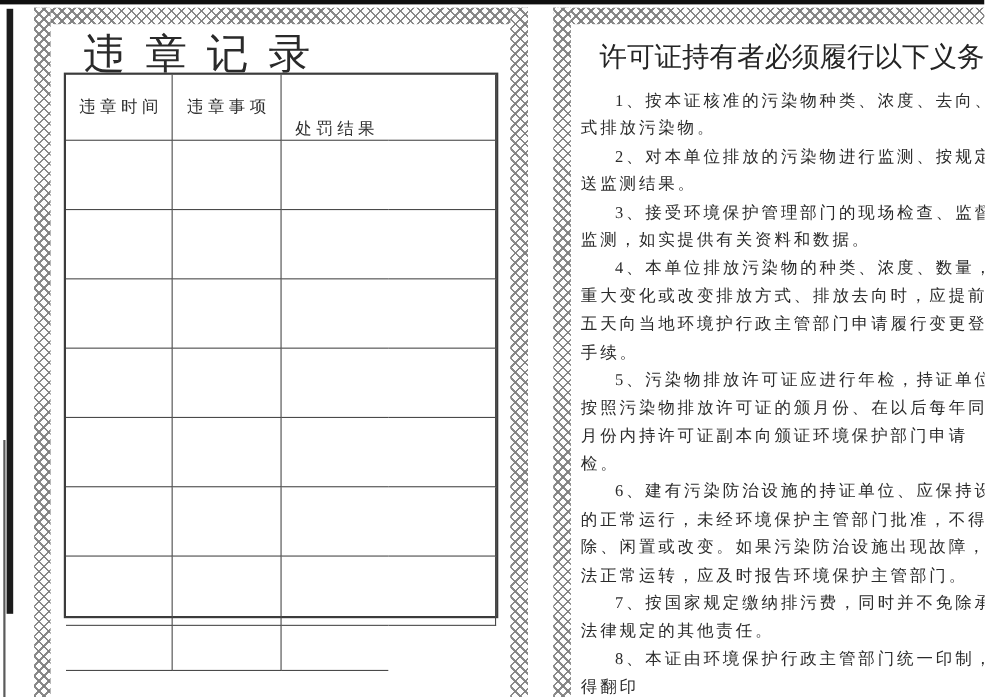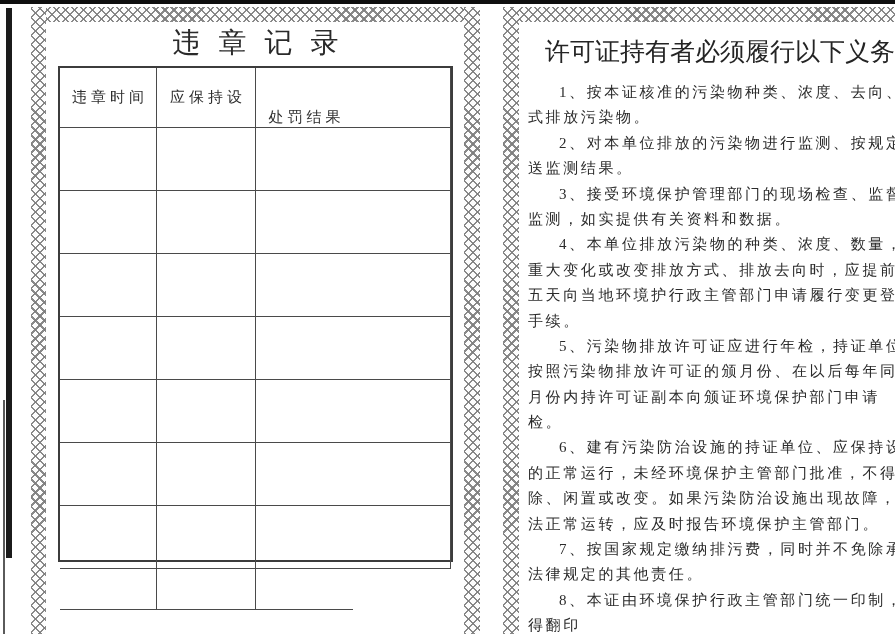--- a/index.html
+++ b/index.html
@@ -22,21 +22,21 @@
       repeating-linear-gradient(135deg, rgba(125,125,125,.9) 0 1.6px, rgba(0,0,0,0) 1.6px 6.4px);
   }
   .zz-ltop{left:31px;top:7px;width:449px;height:15px;}
   .zz-lleft{left:31px;top:7px;width:15px;height:627px;}
   .zz-lright{left:464px;top:7px;width:16px;height:627px;}
   .zz-rtop{left:503px;top:7px;width:392px;height:15px;}
   .zz-rleft{left:503px;top:7px;width:16px;height:627px;}
   
   .lp-title{
     position:absolute;left:58px;top:24px;width:395px;
-    text-align:center;font-size:28px;letter-spacing:18px;
+    text-align:left;font-size:38px;letter-spacing:18px;
     text-indent:18px; 
     color:#2a2a2a;white-space:nowrap;
   }
   .vtable{
     position:absolute;left:58px;top:66px;width:395px;height:496px;
     border:2px solid #3c3c3c;box-sizing:border-box;
     display:grid;
     grid-template-columns:97px 99px 97px 1fr;
     grid-template-rows:60px repeat(7,63px) 1fr;
     background:#fff;
@@ -78,21 +78,21 @@
 <div class="zz zz-ltop"></div>
 <div class="zz zz-lleft"></div>
 <div class="zz zz-lright"></div>
 <div class="zz zz-rtop"></div>
 <div class="zz zz-rleft"></div>
 
 <div>
   <div class="lp-title">违章记录</div>
   <div class="vtable" id="vtable">
       <div class="cell hcell">违章时间</div>
-      <div class="cell hcell">应保持设</div>
+      <div class="cell hcell">违章事项</div>
       <div class="cell hcell last-col">处罚结果</div>
       <div class="cell bcell"></div>
       <div class="cell bcell"></div>
       <div class="cell bcell"></div>
       <div class="cell bcell last-col"></div>
       <div class="cell bcell"></div>
       <div class="cell bcell"></div>
       <div class="cell bcell"></div>
       <div class="cell bcell last-col"></div>
       <div class="cell bcell"></div>

